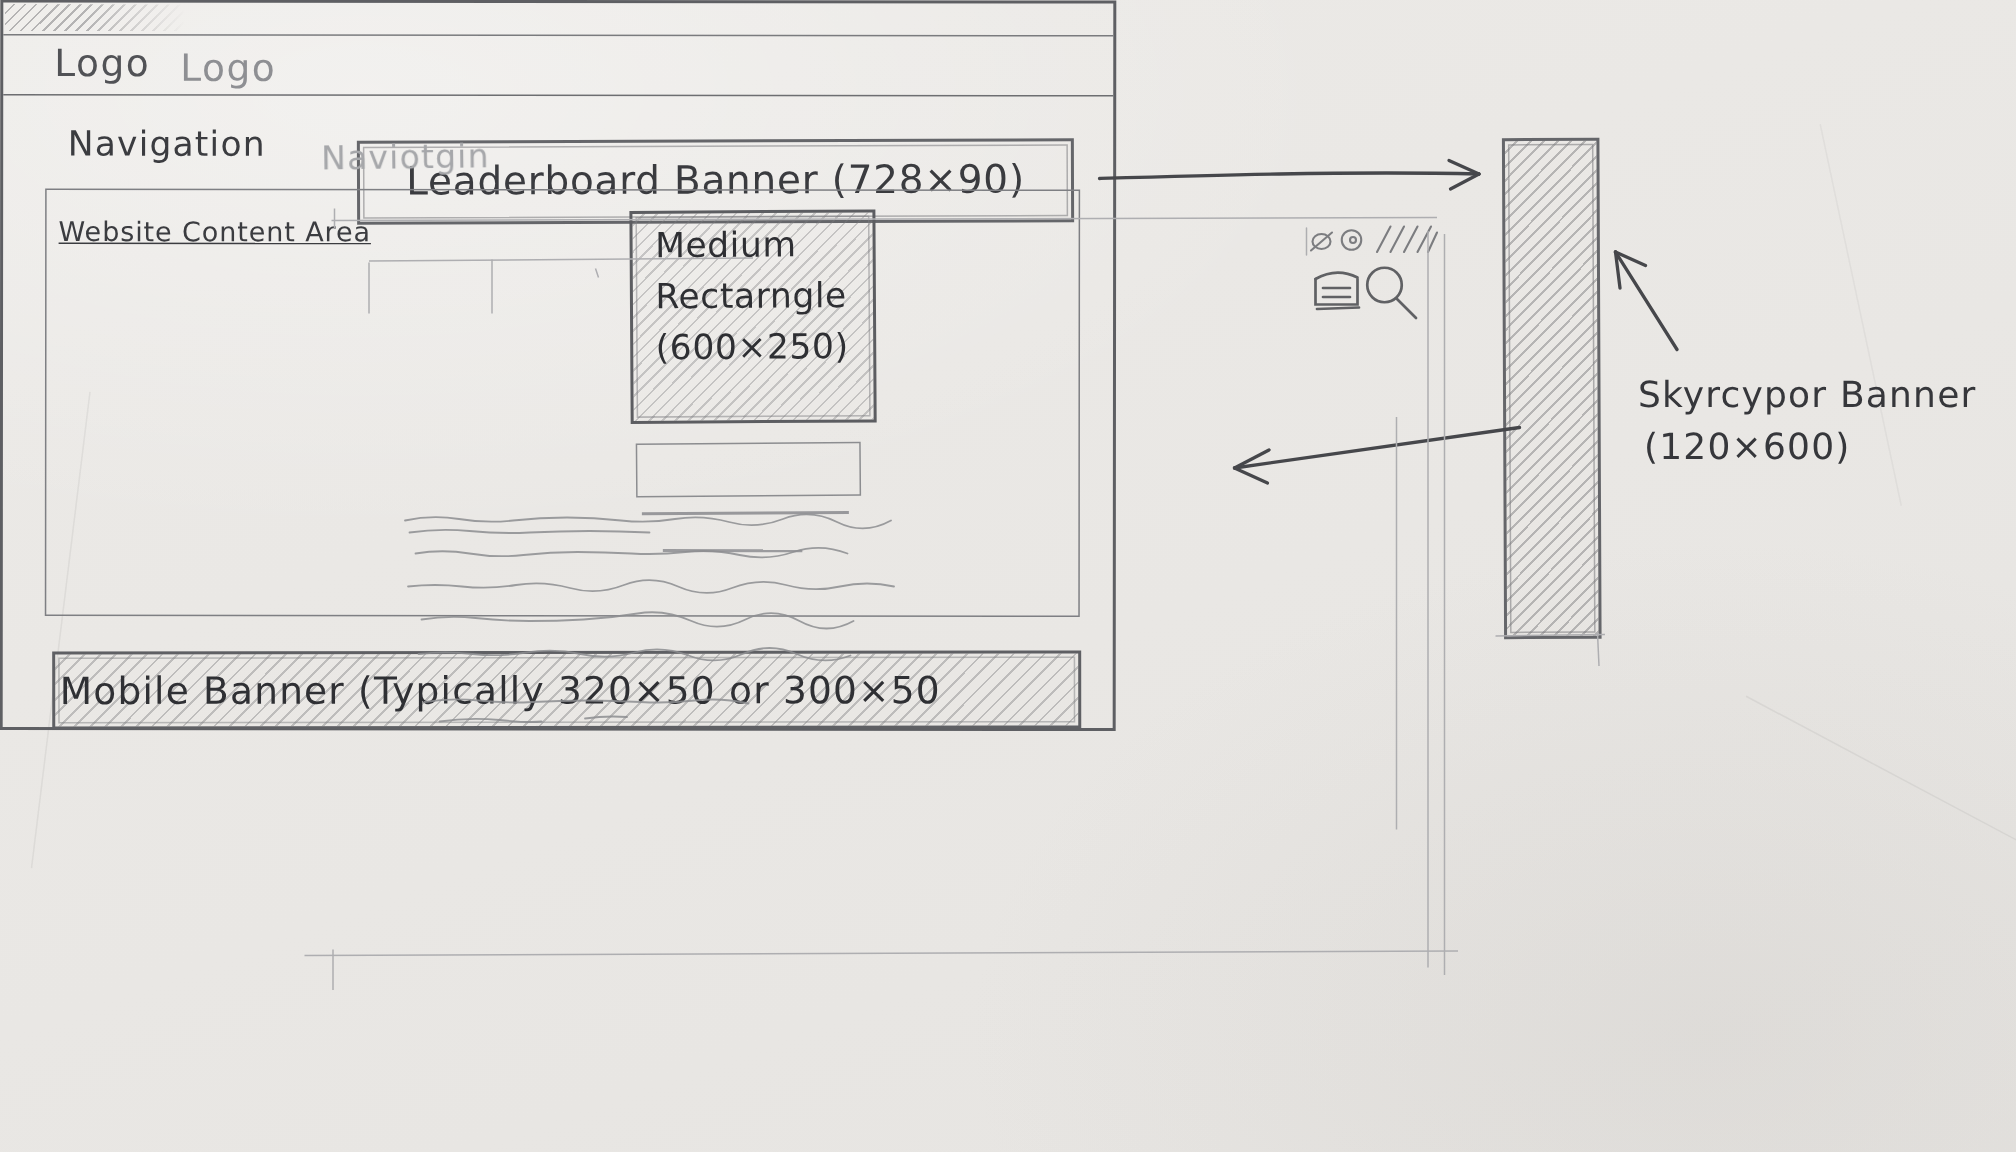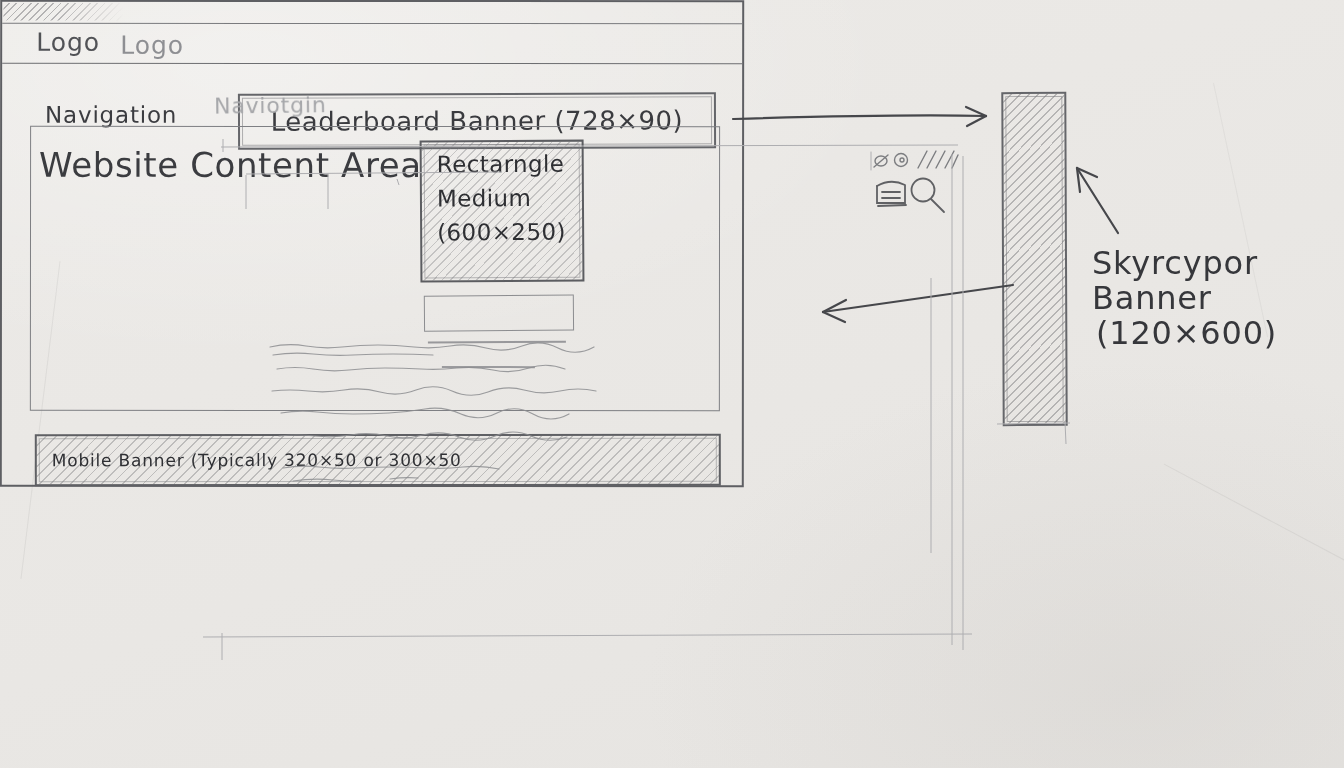--- a/index.html
+++ b/index.html
@@ -23,55 +23,55 @@
   .hatch{background-image:repeating-linear-gradient(135deg, rgba(0,0,0,0) 0 5px, rgba(118,118,121,.40) 5px 6.3px);}
 
   
   .leaderboard{left:238px;top:93px;width:474px;height:52px;transform:rotate(-.2deg);
     display:flex;align-items:center;justify-content:center;}
   .leaderboard span{font-size:26px;letter-spacing:.5px;color:#3a3b3f;white-space:nowrap;}
 
   
   .skyscraper{left:1002px;top:92px;width:61px;height:330px;transform:rotate(-.25deg);
     background-image:repeating-linear-gradient(135deg, rgba(0,0,0,0) 0 5px, rgba(110,110,113,.42) 5px 6.4px);}
-  .sky-label{left:1092px;top:246px;font-size:32px;letter-spacing:.8px;color:#36373b;line-height:35px;}
+  .sky-label{left:1092px;top:246px;font-size:24px;letter-spacing:.8px;color:#36373b;line-height:35px;}
   .sky-label .l2{padding-left:4px;}
 
   
   .window{left:220px;top:150px;width:740px;height:483px;border:2px solid #5e5f63;transform:rotate(.05deg);}
   .titlebar{position:absolute;left:0;top:0;width:100%;height:21px;border-bottom:1.5px solid #7a7b7e;}
   .tb-hatch{position:absolute;left:1px;top:1px;width:120px;height:18px;
     background-image:repeating-linear-gradient(135deg, rgba(0,0,0,0) 0 4px, rgba(120,120,123,.5) 4px 5.2px);
     -webkit-mask-image:linear-gradient(to right,#000 45%,transparent);
     mask-image:linear-gradient(to right,#000 45%,transparent);}
   .headerline{position:absolute;left:0;top:61px;width:100%;border-bottom:1.5px solid #6d6e71;}
   .logo1{position:absolute;left:34px;top:26px;font-size:25px;color:#515256;letter-spacing:1px;}
   .logo2{position:absolute;left:118px;top:29px;font-size:25px;color:#8e8f93;letter-spacing:1px;}
-  .nav1{position:absolute;left:43px;top:100px;font-size:23px;color:#3b3c40;letter-spacing:.8px;}
+  .nav1{position:absolute;left:43px;top:82px;font-size:23px;color:#3b3c40;letter-spacing:.8px;}
   .nav2{position:absolute;left:212px;top:91px;font-size:22px;color:#a6a7aa;letter-spacing:.8px;
     transform:rotate(-.8deg);filter:blur(.3px);}
 
   .contentbox{position:absolute;left:28px;top:124px;width:688px;height:283px;border:1.5px solid #7e7f83;}
-  .heading{position:absolute;left:8px;top:18px;font-size:34px;color:#3b3c40;letter-spacing:.6px;white-space:nowrap;}
+  .heading{position:absolute;left:8px;top:18px;font-size:18px;color:#3b3c40;letter-spacing:.6px;white-space:nowrap;text-decoration:underline;}
 
   .medrect{position:absolute;left:389px;top:13px;width:160px;height:138px;border:2px solid #5c5d61;
     transform:rotate(-.4deg);
     background-image:repeating-linear-gradient(135deg, rgba(0,0,0,0) 0 5px, rgba(122,122,125,.35) 5px 6.2px);}
   .medrect::after{content:"";position:absolute;inset:2px;border:1px solid rgba(125,126,129,.5);pointer-events:none;}
   .medrect .txt{position:relative;padding:5px 0 0 15px;font-size:23px;line-height:34px;color:#2e2f33;letter-spacing:.4px;}
 
   .phbox{position:absolute;left:393px;top:168px;width:148px;height:34px;border:1.4px solid #8c8d90;transform:rotate(-.5deg);}
   .phline1{position:absolute;left:397px;top:214px;width:138px;height:2px;background:#98989b;transform:rotate(-.4deg);}
   .phline2{position:absolute;left:411px;top:239px;width:93px;height:2px;background:#9b9b9e;}
 
   .mobile{position:absolute;left:33px;top:432px;width:682px;height:48px;border:2px solid #5f6064;transform:rotate(-.1deg);
     background-image:repeating-linear-gradient(135deg, rgba(0,0,0,0) 0 6px, rgba(118,118,121,.38) 6px 7.3px);
     display:flex;align-items:center;}
   .mobile::after{content:"";position:absolute;inset:2px;border:1px solid rgba(130,131,134,.5);pointer-events:none;}
-  .mobile span{padding-left:15px;font-size:17px;letter-spacing:.8px;color:#2f3034;white-space:nowrap;}
+  .mobile span{padding-left:3px;font-size:25px;letter-spacing:.8px;color:#2f3034;white-space:nowrap;}
 
   svg.overlay{position:absolute;left:0;top:0;width:1344px;height:768px;pointer-events:none;}
   .ink{stroke:#46474b;stroke-width:2.2;fill:none;stroke-linecap:round;}
   .sq{stroke:#8d8e91;stroke-width:1.2;fill:none;opacity:.85;stroke-linecap:round;}
   .ic{stroke:#606164;stroke-width:1.8;fill:none;stroke-linecap:round;}
   .tb{stroke:#7c7d80;stroke-width:1.4;fill:none;stroke-linecap:round;}
   .faint{stroke:#aeaeb1;stroke-width:1;fill:none;}
 </style>
 </head>
 <body>
@@ -99,22 +99,22 @@
     <span class="logo1">Logo</span>
     <span class="logo2">Logo</span>
     <span class="nav1">Navigation</span>
     <span class="nav2">Naviotgin</span>
 
     <div class="contentbox">
       <span class="heading">Website Content Area</span>
 
       <div class="medrect">
         <div class="txt">
+          <div>Medium</div>
           <div>Rectarngle</div>
-          <div>Medium</div>
           <div>(600×250)</div>
         </div>
       </div>
 
       <div class="phbox"></div>
       <div class="phline1"></div>
       <div class="phline2"></div>
     </div>
 
     <div class="mobile">

